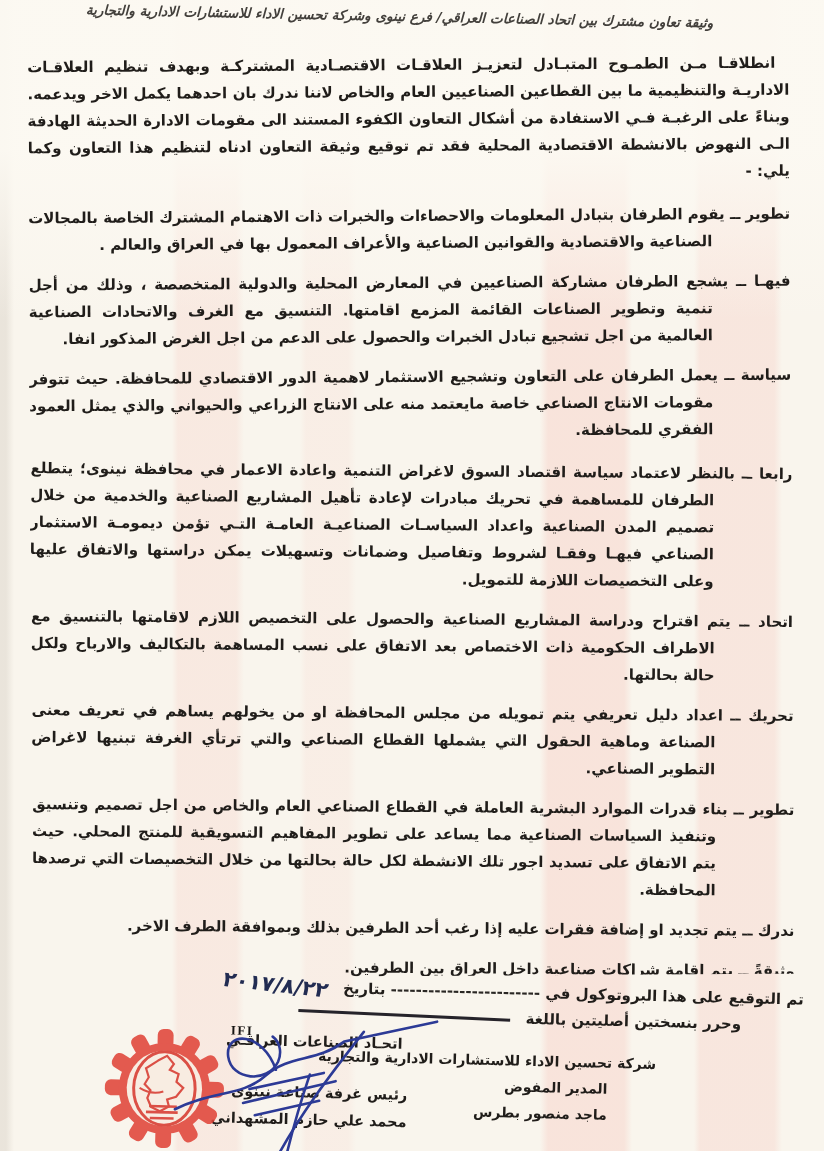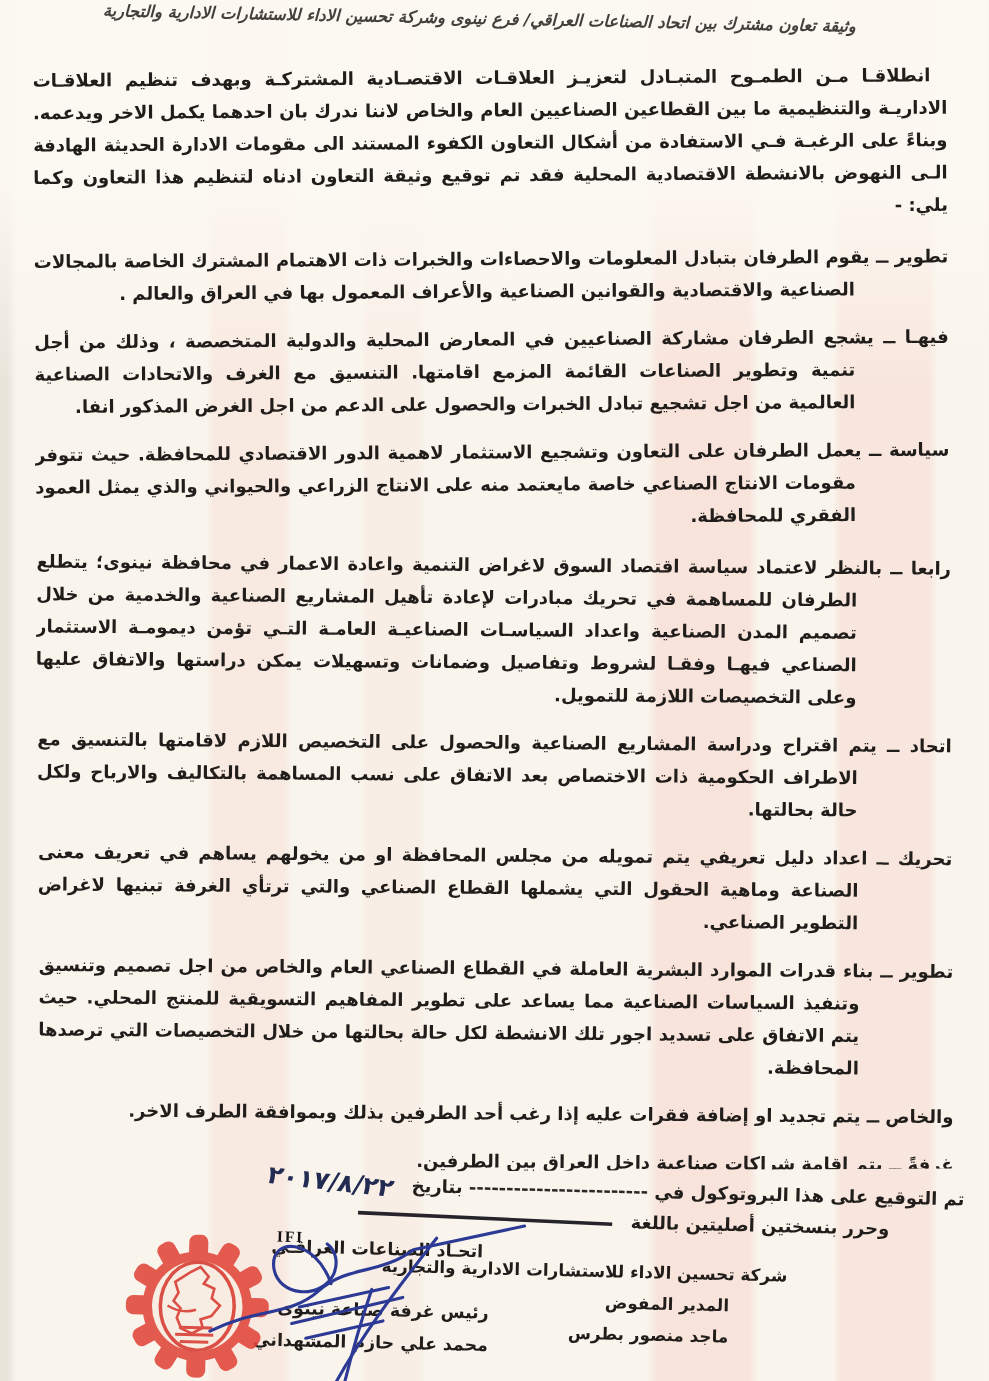--- a/index.html
+++ b/index.html
@@ -101,22 +101,22 @@
   <div class="flow">
     <p class="intro">انطلاقـا مـن الطمـوح المتبـادل لتعزيـز العلاقـات الاقتصـادية المشتركـة وبهدف تنظيم العلاقـات الاداريـة والتنظيمية ما بين القطاعين الصناعيين العام والخاص لاننا ندرك بان احدهما يكمل الاخر ويدعمه. وبناءً على الرغبـة فـي الاستفادة من أشكال التعاون الكفوء المستند الى مقومات الادارة الحديثة الهادفة الـى النهوض بالانشطة الاقتصادية المحلية فقد تم توقيع وثيقة التعاون ادناه لتنظيم هذا التعاون وكما يلي: -</p>
 
     <p class="clause"><span class="num">تطوير ــ</span> <span>يقوم الطرفان بتبادل المعلومات والاحصاءات والخبرات ذات الاهتمام المشترك الخاصة بالمجالات الصناعية والاقتصادية والقوانين الصناعية والأعراف المعمول بها في العراق والعالم .</span></p>
     <p class="clause"><span class="num">فيهـا ــ</span> <span>يشجع الطرفان مشاركة الصناعيين في المعارض المحلية والدولية المتخصصة ، وذلك من أجل تنمية وتطوير الصناعات القائمة المزمع اقامتها. التنسيق مع الغرف والاتحادات الصناعية العالمية من اجل تشجيع تبادل الخبرات والحصول على الدعم من اجل الغرض المذكور انفا.</span></p>
     <p class="clause"><span class="num">سياسة ــ</span> <span>يعمل الطرفان على التعاون وتشجيع الاستثمار لاهمية الدور الاقتصادي للمحافظة. حيث تتوفر مقومات الانتاج الصناعي خاصة مايعتمد منه على الانتاج الزراعي والحيواني والذي يمثل العمود الفقري للمحافظة.</span></p>
     <p class="clause rP"><span class="num">رابعا ــ</span> <span>بالنظر لاعتماد سياسة اقتصاد السوق لاغراض التنمية واعادة الاعمار في محافظة نينوى؛ يتطلع الطرفان للمساهمة في تحريك مبادرات لإعادة تأهيل المشاريع الصناعية والخدمية من خلال تصميم المدن الصناعية واعداد السياسـات الصناعيـة العامـة التـي تؤمن ديمومـة الاستثمار الصناعي فيهـا وفقـا لشروط وتفاصيل وضمانات وتسهيلات يمكن دراستها والاتفاق عليها وعلى التخصيصات اللازمة للتمويل.</span></p>
     <p class="clause rP"><span class="num">اتحاد ــ</span> <span>يتم اقتراح ودراسة المشاريع الصناعية والحصول على التخصيص اللازم لاقامتها بالتنسيق مع الاطراف الحكومية ذات الاختصاص بعد الاتفاق على نسب المساهمة بالتكاليف والارباح ولكل حالة بحالتها.</span></p>
     <p class="clause rP"><span class="num">تحريك ــ</span> <span>اعداد دليل تعريفي يتم تمويله من مجلس المحافظة او من يخولهم يساهم في تعريف معنى الصناعة وماهية الحقول التي يشملها القطاع الصناعي والتي ترتأي الغرفة تبنيها لاغراض التطوير الصناعي.</span></p>
     <p class="clause rP"><span class="num">تطوير ــ</span> <span>بناء قدرات الموارد البشرية العاملة في القطاع الصناعي العام والخاص من اجل تصميم وتنسيق وتنفيذ السياسات الصناعية مما يساعد على تطوير المفاهيم التسويقية للمنتج المحلي. حيث يتم الاتفاق على تسديد اجور تلك الانشطة لكل حالة بحالتها من خلال التخصيصات التي ترصدها المحافظة.</span></p>
-    <p class="clause rP"><span class="num">والخاص ــ</span> <span>يتم تجديد او إضافة فقرات عليه إذا رغب أحد الطرفين بذلك وبموافقة الطرف الاخر.</span></p>
-    <p class="clause rP"><span class="num">غرفةً ــ</span> <span>يتم إقامة شراكات صناعية داخل العراق بين الطرفين.</span></p>
+    <p class="clause rP"><span class="num">ندرك ــ</span> <span>يتم تجديد او إضافة فقرات عليه إذا رغب أحد الطرفين بذلك وبموافقة الطرف الاخر.</span></p>
+    <p class="clause rP"><span class="num">وثيقةً ــ</span> <span>يتم إقامة شراكات صناعية داخل العراق بين الطرفين.</span></p>
 
   </div>
 
   <div class="closing">
 
     <div class="sign-line">
       <span>تم التوقيع على هذا البروتوكول في</span>
       <span class="dashes">------------------------</span>
       <span>بتاريخ</span>
       <span class="hand-date">٢٠١٧/٨/٢٢</span>

